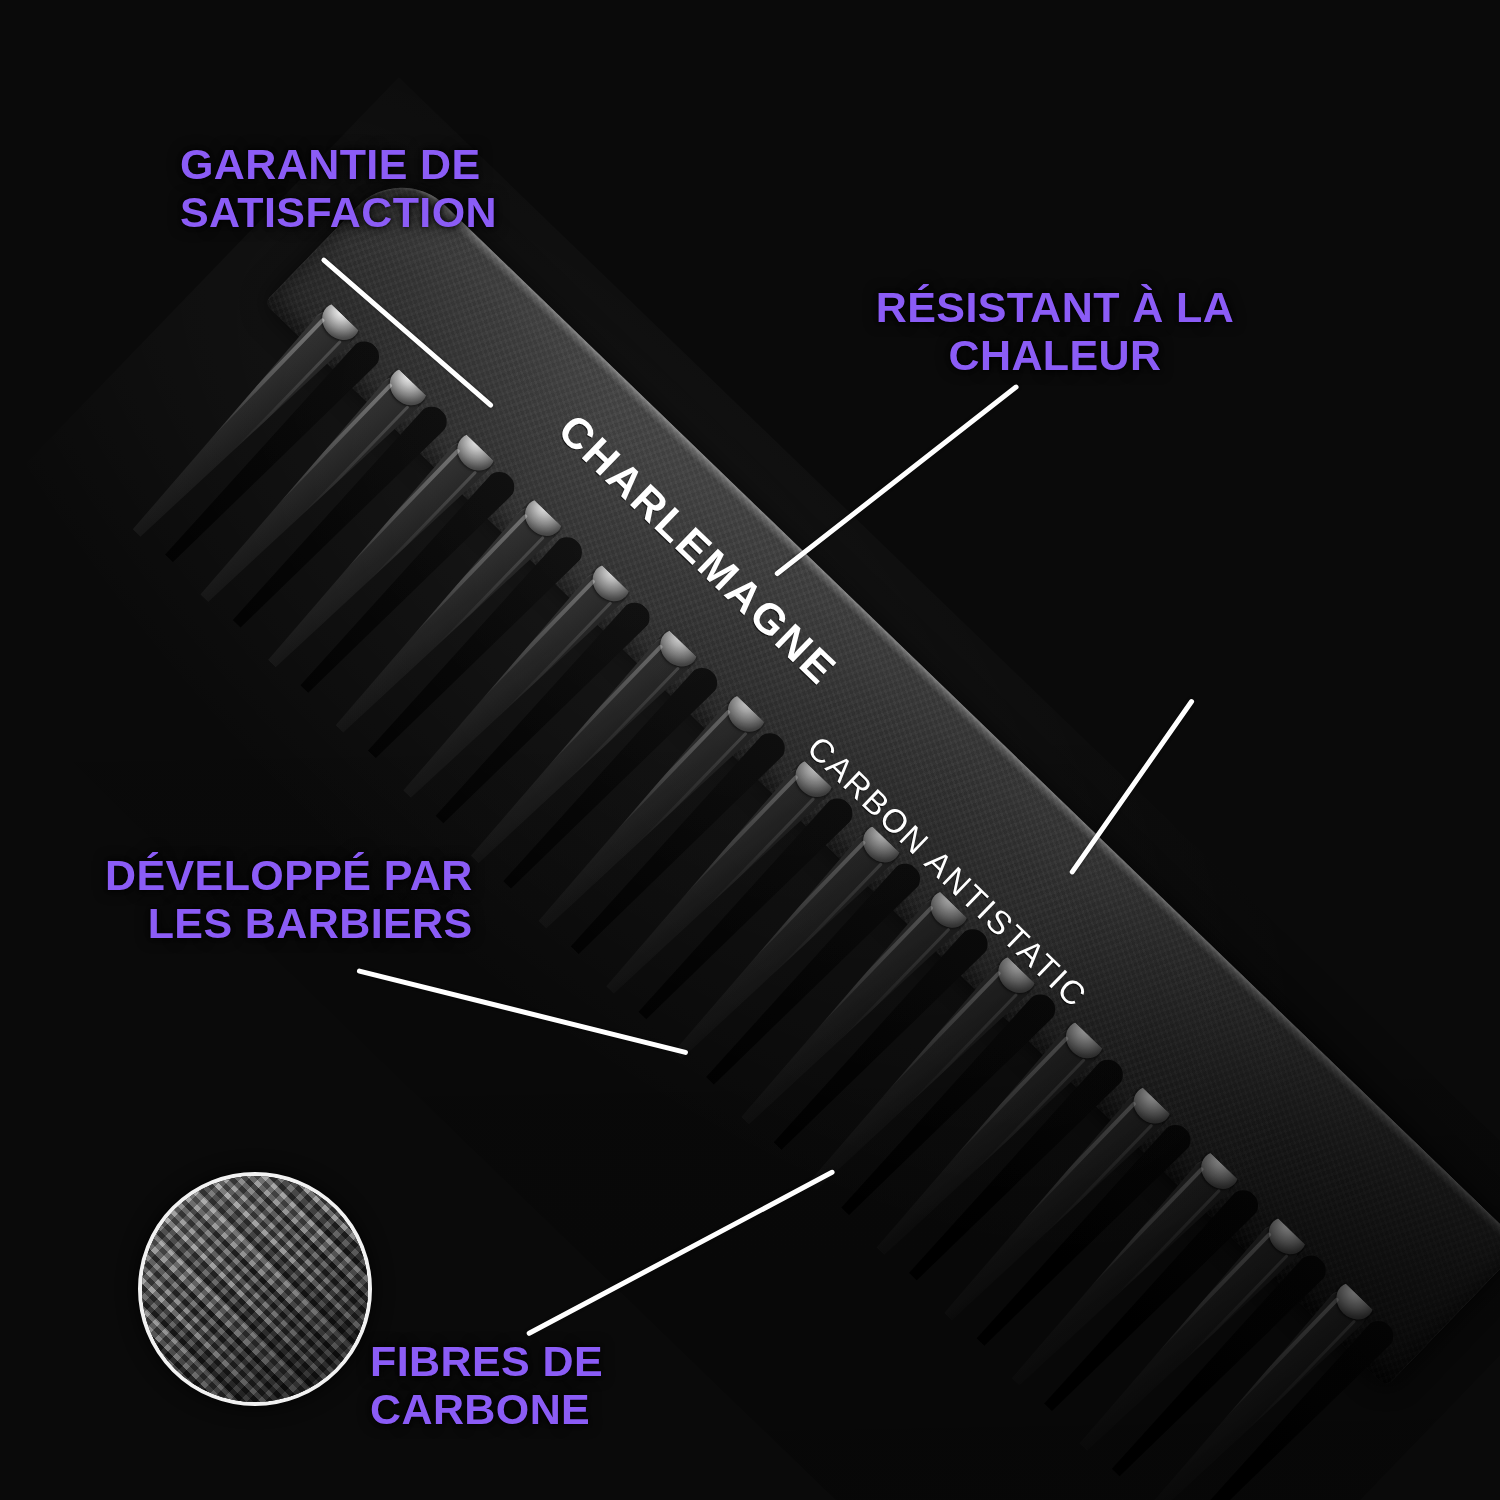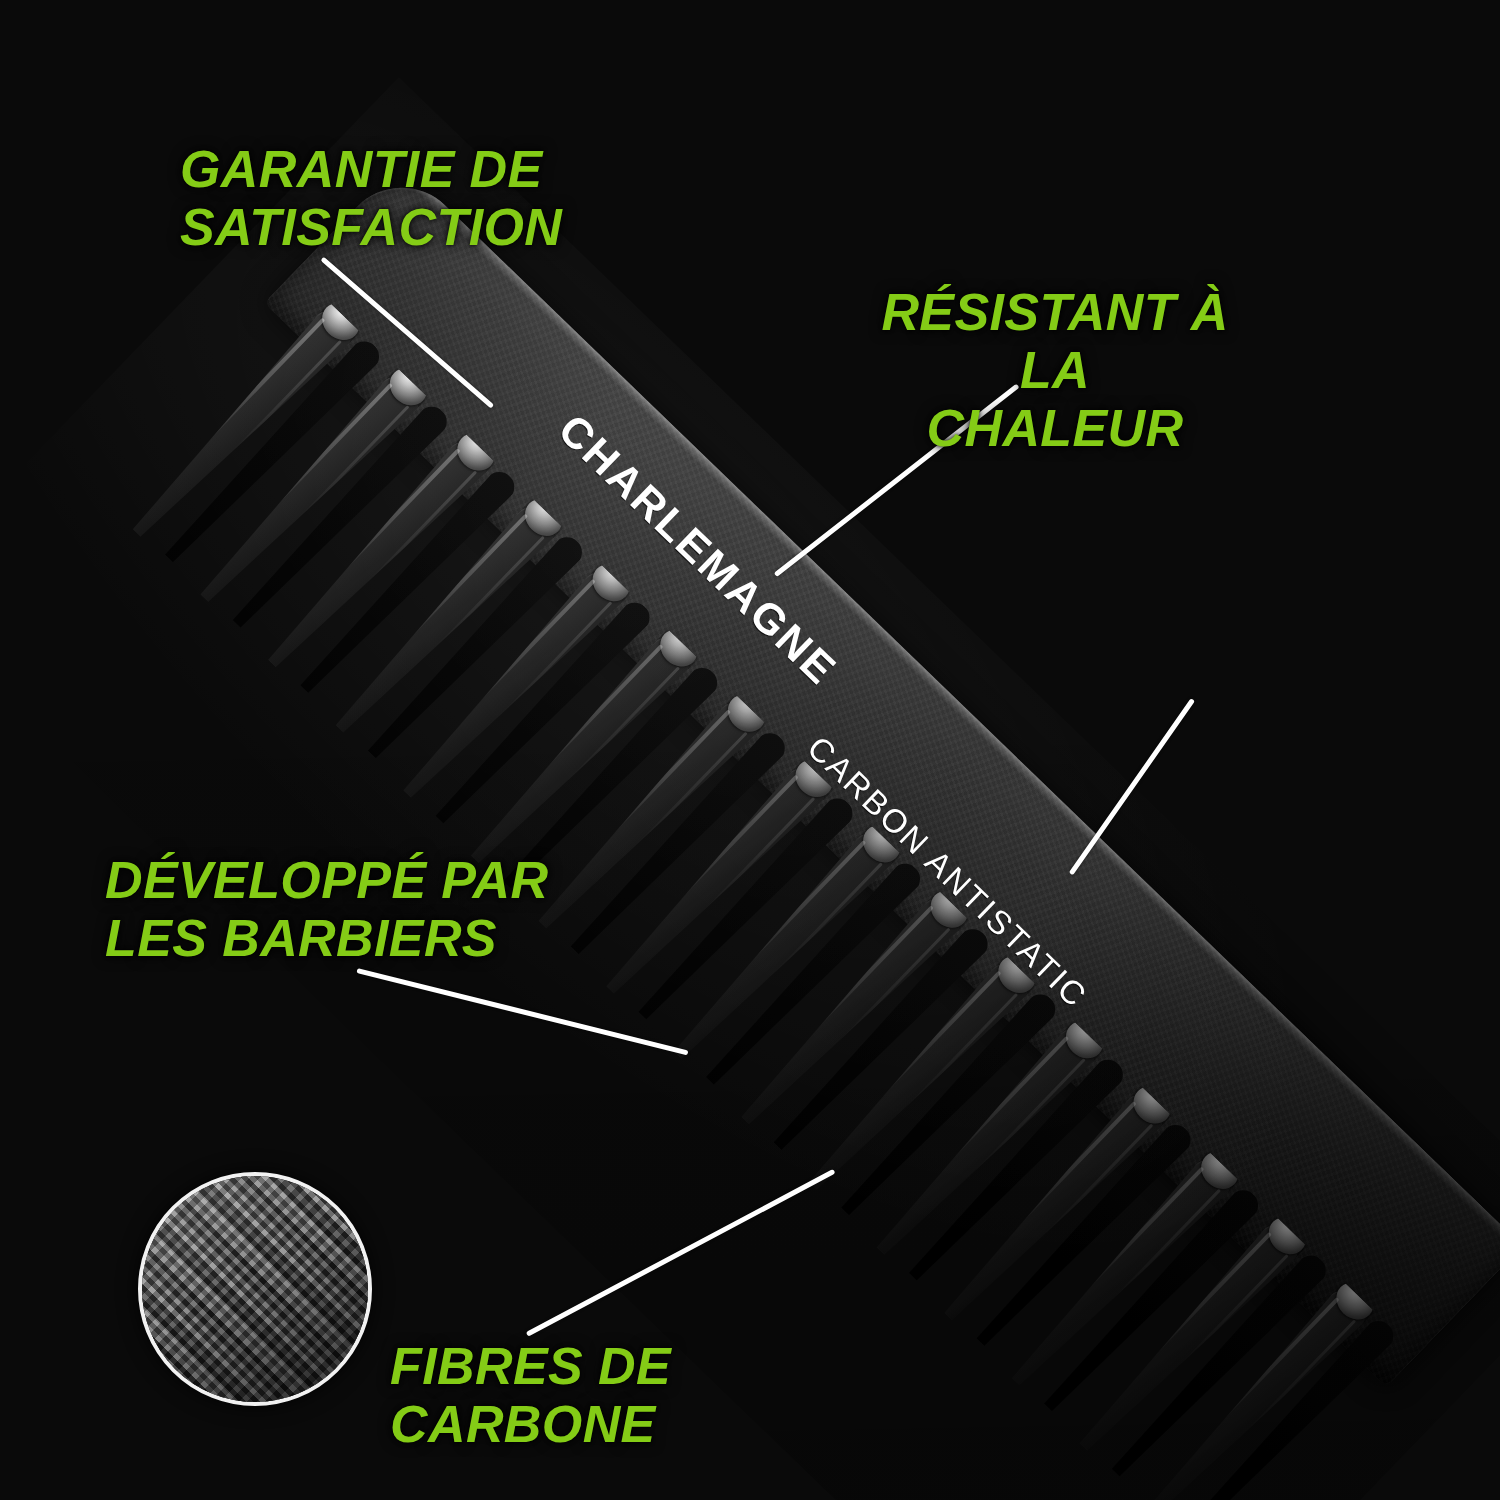--- a/index.html
+++ b/index.html
@@ -7,35 +7,34 @@
     position:relative;
     width:1500px;height:1500px;
     background:#0a0a0a;
     overflow:hidden;
     font-family:"Liberation Sans", sans-serif;
   }
 
   
   .label{
     position:absolute;
-    color:#84cc16;
+    color:#8b5cf6;
     font-weight:bold;
-    font-size:52px;
+    font-size:43px;
     line-height:1.12;
     letter-spacing:0.4px;
     white-space:pre-line;
     text-shadow:0 0 14px rgba(0,0,0,.95), 0 0 4px rgba(0,0,0,.9);
     z-index:40;
-    font-style:italic;
   }
   .lbl-guarantee{ left:180px; top:140px; }
   .lbl-heat{ left:855px; top:283px; text-align:center; width:400px; }
   .lbl-corners{ left:1063px; top:627px; }
-  .lbl-barbers{ left:105px; top:851px; }
-  .lbl-fibres{ left:390px; top:1337px; }
+  .lbl-barbers{ left:105px; top:851px;text-align:right; }
+  .lbl-fibres{ left:370px; top:1337px; }
 
   
   .leader{
     position:absolute;
     background:#ffffff;
     height:5px;
     border-radius:3px;
     transform-origin:0 50%;
     z-index:35;
     box-shadow:0 0 3px rgba(0,0,0,.5);

